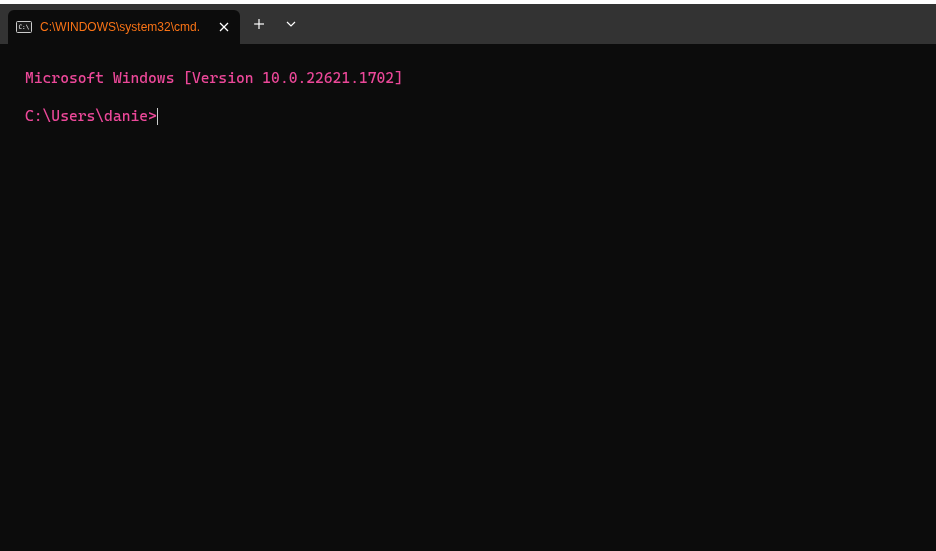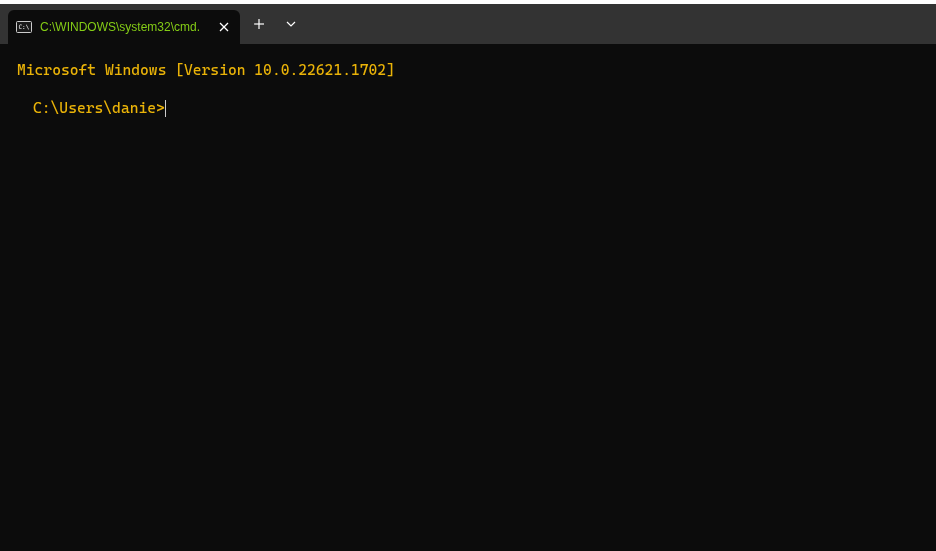--- a/index.html
+++ b/index.html
@@ -43,21 +43,21 @@
       gap: 8px;
     }
 
     .tab-icon {
       width: 16px;
       height: 16px;
       flex-shrink: 0;
     }
 
     .tab-title {
-      color: #84cc16;
+      color: #f97316;
       font-size: 12px;
       white-space: nowrap;
       overflow: hidden;
       flex: 1;
     }
 
     .tab-close {
       width: 16px;
       height: 16px;
       display: flex;
@@ -82,42 +82,41 @@
       height: 30px;
       display: flex;
       align-items: center;
       justify-content: center;
       cursor: pointer;
       color: #ffffff;
       border-radius: 4px;
     }
 
     .terminal {
-      padding: 17px;
+      padding: 25px;
       font-family: 'Cascadia Mono', Consolas, 'Courier New', monospace;
       font-size: 15px;
       line-height: 19px;
-      color: #eab308;
+      color: #ec4899;
       background: #0c0c0c;
       height: calc(551px - 44px);
     }
 
     .terminal-line {
       white-space: pre;
     }
 
     .prompt-line {
       display: flex;
       align-items: center;
       margin-top: 19px;
     }
 
     .prompt-text {
       white-space: pre;
-      margin-left: 16px;
     }
 
     .cursor {
       display: inline-block;
       width: 1.5px;
       height: 17px;
       background: #cccccc;
       vertical-align: middle;
       animation: blink 1s step-start infinite;
     }

